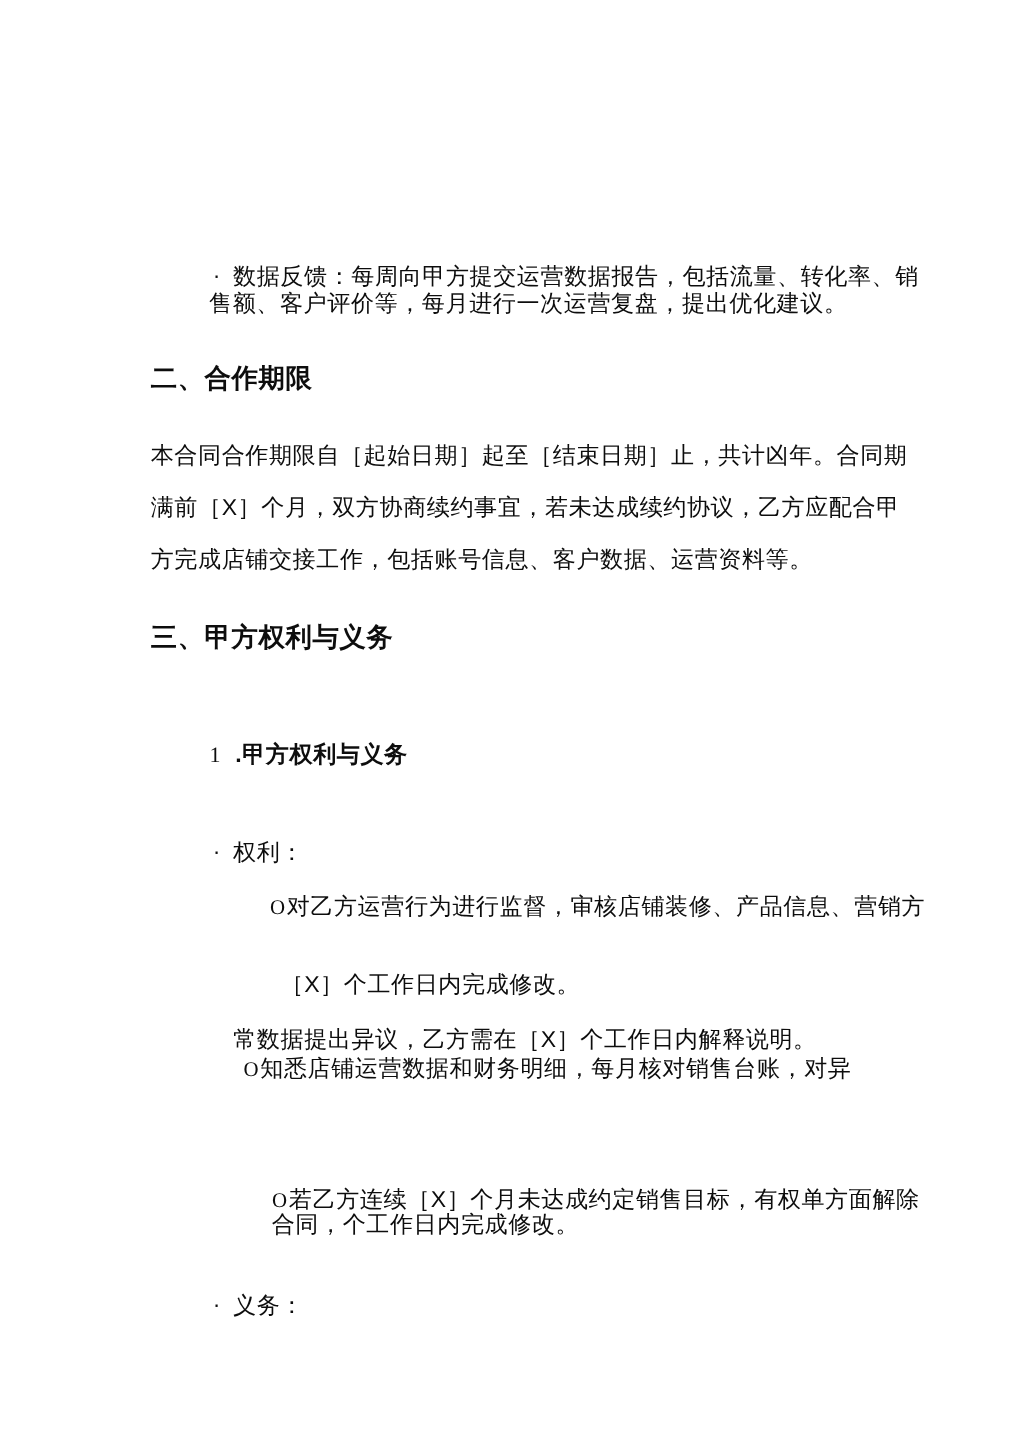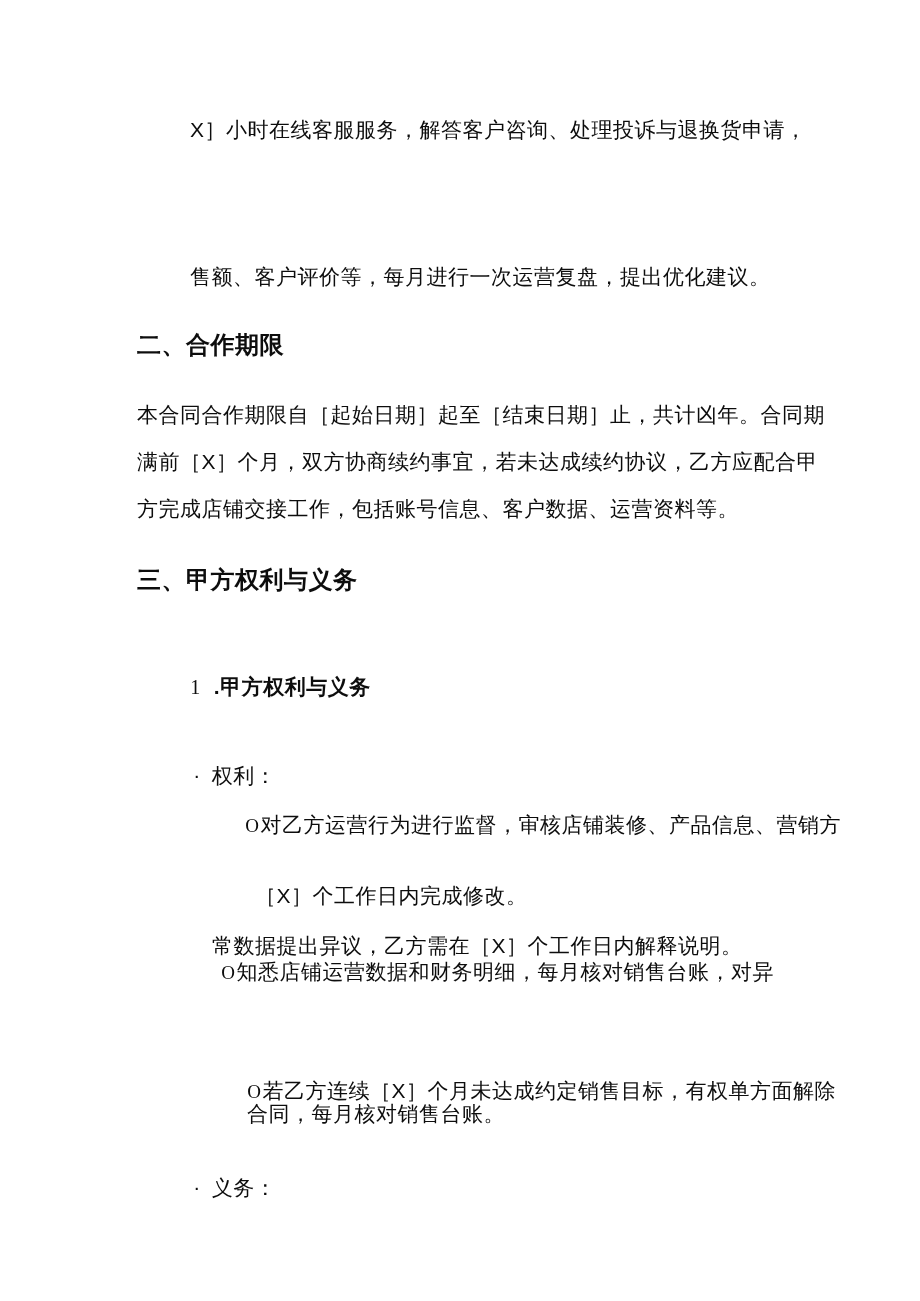--- a/index.html
+++ b/index.html
@@ -46,22 +46,24 @@
     font-family: "Liberation Serif", "DejaVu Serif", serif;
     font-size: 19px;
     margin-right: 1px;
   }
 </style>
 </head>
 <body>
 
 <div class="page">
 
-  <div class="line" style="left:190px; top:117px;">X］小时在线客服服务，解答客户咨询、处理投诉与退换货申请，</div>
 
+  <div class="line" style="left:168px; top:214px;">
+    <span class="dot">·</span><span>数据反馈：每周向甲方提交运营数据报告，包括流量、转化率、销</span>
+  </div>
   <div class="line" style="left:190px; top:264px;">售额、客户评价等，每月进行一次运营复盘，提出优化建议。</div>
 
   <div class="line heading" style="left:137px; top:332px;">二、合作期限</div>
 
   <div class="line" style="left:137px; top:402px;">本合同合作期限自［起始日期］起至［结束日期］止，共计凶年。合同期</div>
   <div class="line" style="left:137px; top:449px;">满前［X］个月，双方协商续约事宜，若未达成续约协议，乙方应配合甲</div>
   <div class="line" style="left:137px; top:496px;">方完成店铺交接工作，包括账号信息、客户数据、运营资料等。</div>
 
   <div class="line heading" style="left:137px; top:567px;">三、甲方权利与义务</div>
 
@@ -79,19 +81,19 @@
   <div class="line" style="left:255px; top:883px;text-align:center;">［X］个工作日内完成修改。</div>
 
   <div class="line" style="left:196px; top:934px;">
     <span class="marker">O</span><span>知悉店铺运营数据和财务明细，每月核对销售台账，对异</span>
   </div>
   <div class="line" style="left:212px; top:933px;">常数据提出异议，乙方需在［X］个工作日内解释说明。</div>
 
   <div class="line" style="left:222px; top:1053px;">
     <span class="marker">O</span><span>若乙方连续［X］个月未达成约定销售目标，有权单方面解除</span>
   </div>
-  <div class="line" style="left:247px; top:1101px;">合同，每月核对销售台账。</div>
+  <div class="line" style="left:247px; top:1101px;">合同，个工作日内完成修改。</div>
 
   <div class="line" style="left:168px; top:1150px;">
     <span class="dot">·</span><span>义务：</span>
   </div>
 
 </div>
 
 </body></html>

